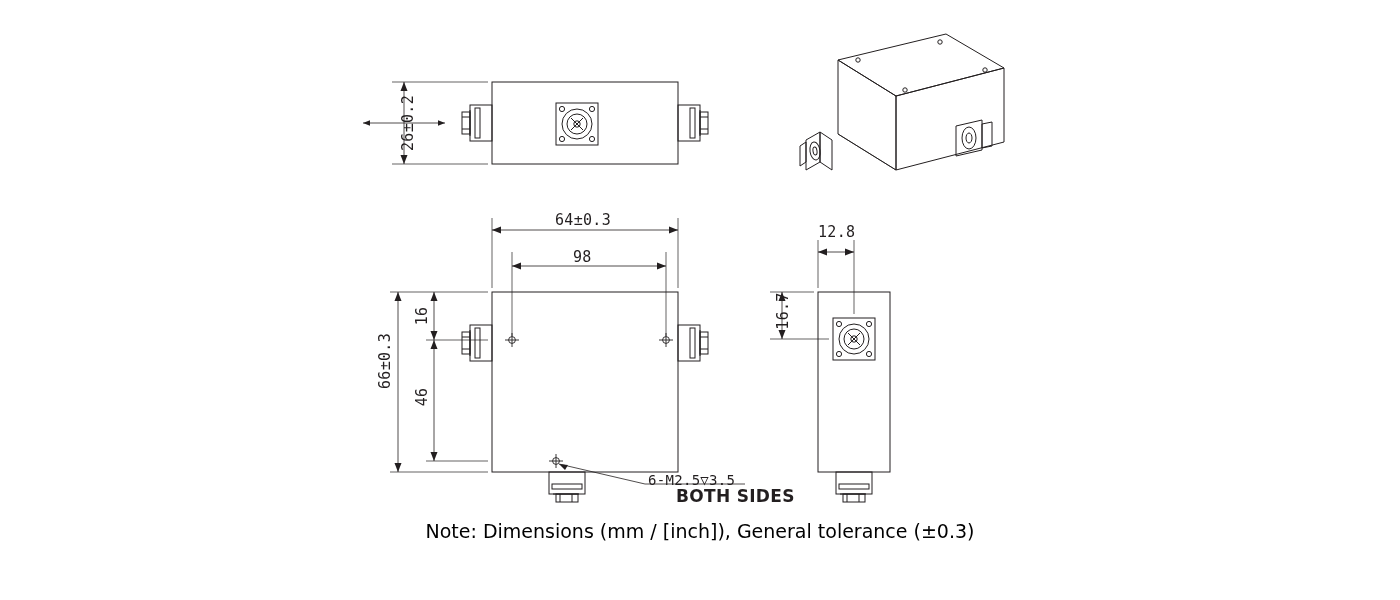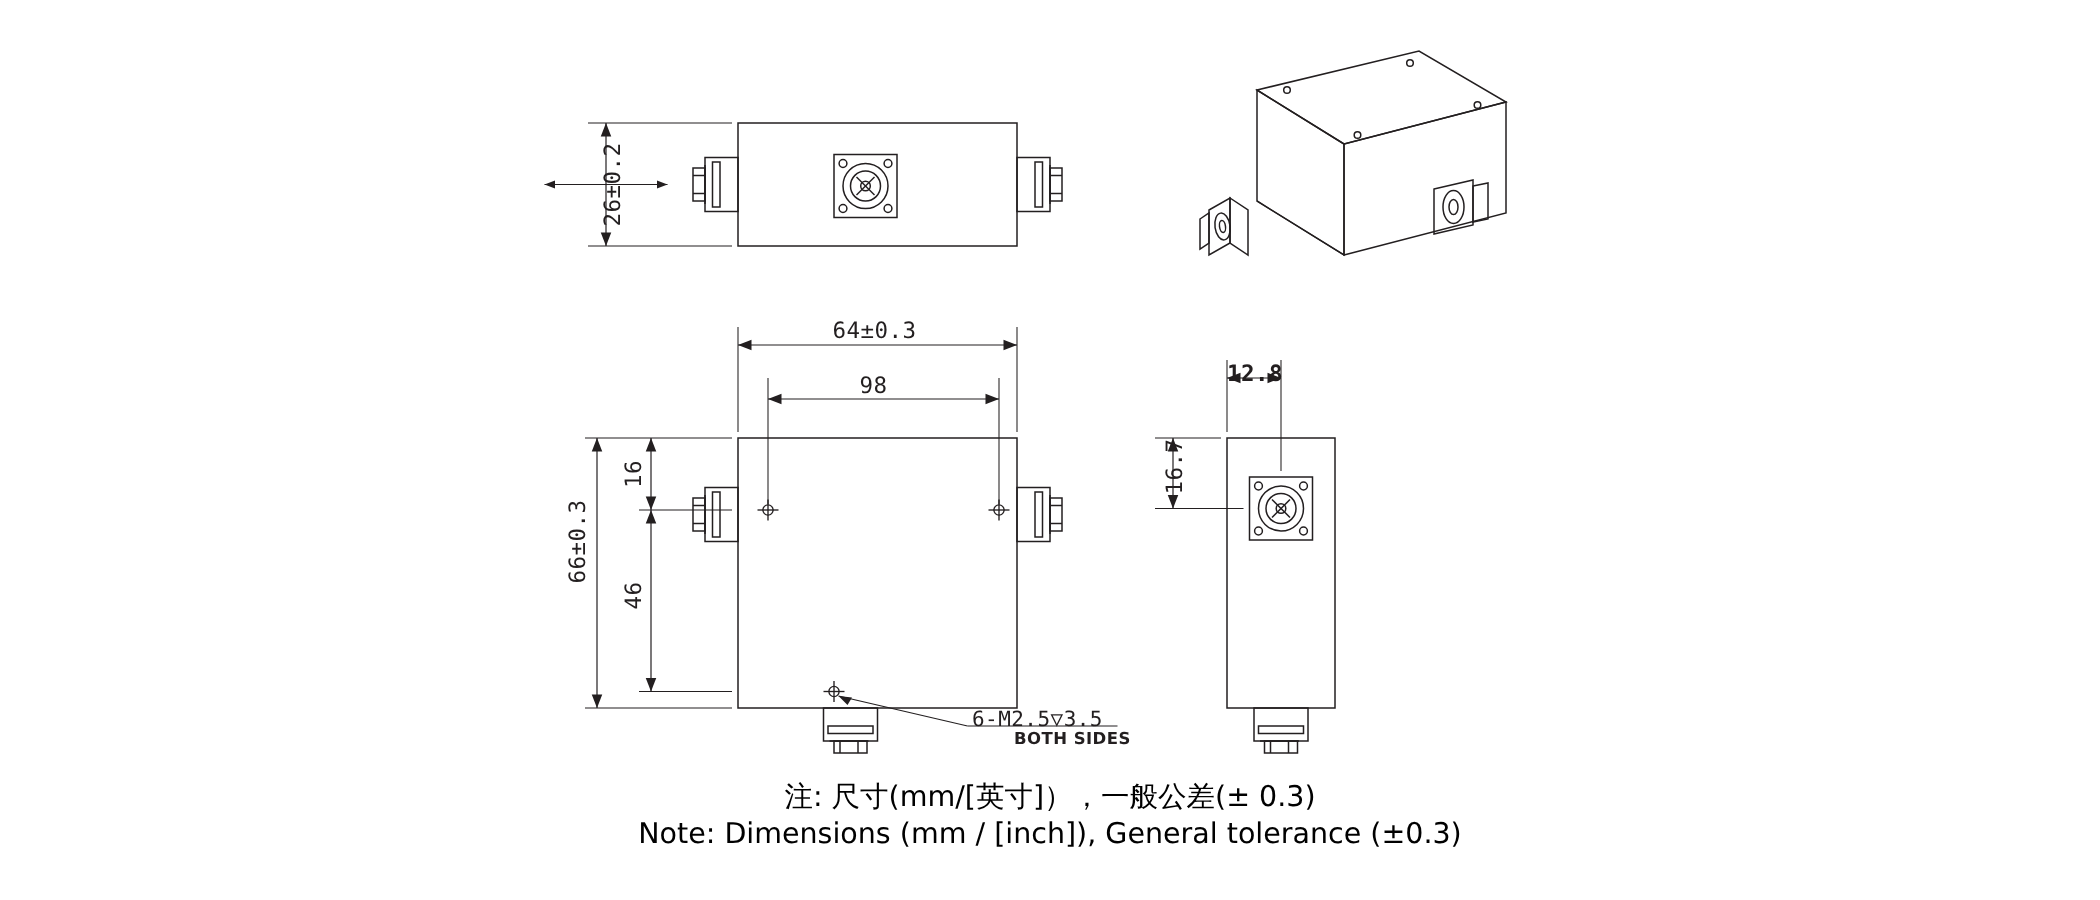--- a/index.html
+++ b/index.html
@@ -49,21 +49,21 @@
   }
   .dim.rot {
     transform-origin: 50% 50%;
     transform: rotate(-90deg);
   }
   .tiny {
     font-size: 14px;
     font-family: "DejaVu Sans Mono", monospace;
   }
   .tiny-b {
-    font-size: 11px;
+    font-size: 17px;
     font-weight: bold;
     font-family: "DejaVu Sans", sans-serif;
   }
 </style>
 </head>
 <body>
 
 <div id="stage">
 
   <svg class="svg-wrap" viewBox="0 0 1400 600">
@@ -260,26 +260,25 @@
   <div class="dim" style="left:555px; top:211px;">64±0.3</div>
 
   <div class="dim" style="left:573px; top:248px;">98</div>
 
   <div class="dim rot" style="left:355px; top:352px; width:60px; text-align:center;">66±0.3</div>
 
   <div class="dim rot" style="left:407px; top:307px; width:30px; text-align:center;">16</div>
 
   <div class="dim rot" style="left:407px; top:388px; width:30px; text-align:center;">46</div>
 
-  <div class="dim" style="left:818px; top:240px;font-weight:bold;">12.8</div>
+  <div class="dim" style="left:818px; top:223px;">12.8</div>
 
   <div class="dim rot" style="left:760px; top:302px; width:46px; text-align:center;">16.7</div>
 
   <div class="dim tiny" style="left:648px; top:472px;">6-M2.5▽3.5</div>
 
   <div class="dim tiny-b" style="left:676px; top:486px;">BOTH SIDES</div>
 
   <div class="notes">
-    <div class="note-line">注: 尺寸(mm/[英寸]），一般公差(± 0.3)</div>
     <div class="note-line">Note: Dimensions (mm / [inch]), General tolerance (±0.3)</div>
   </div>
 
 </div>
 
 </body></html>

